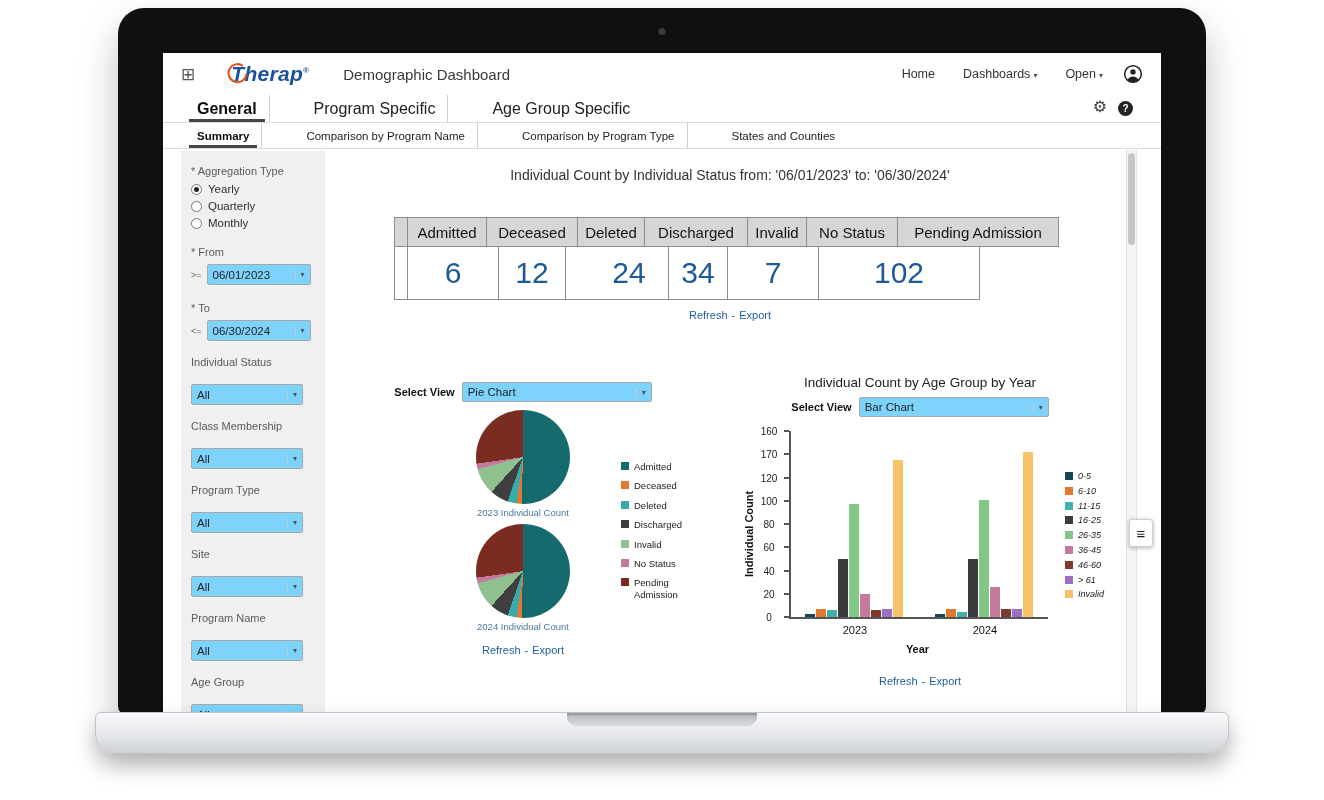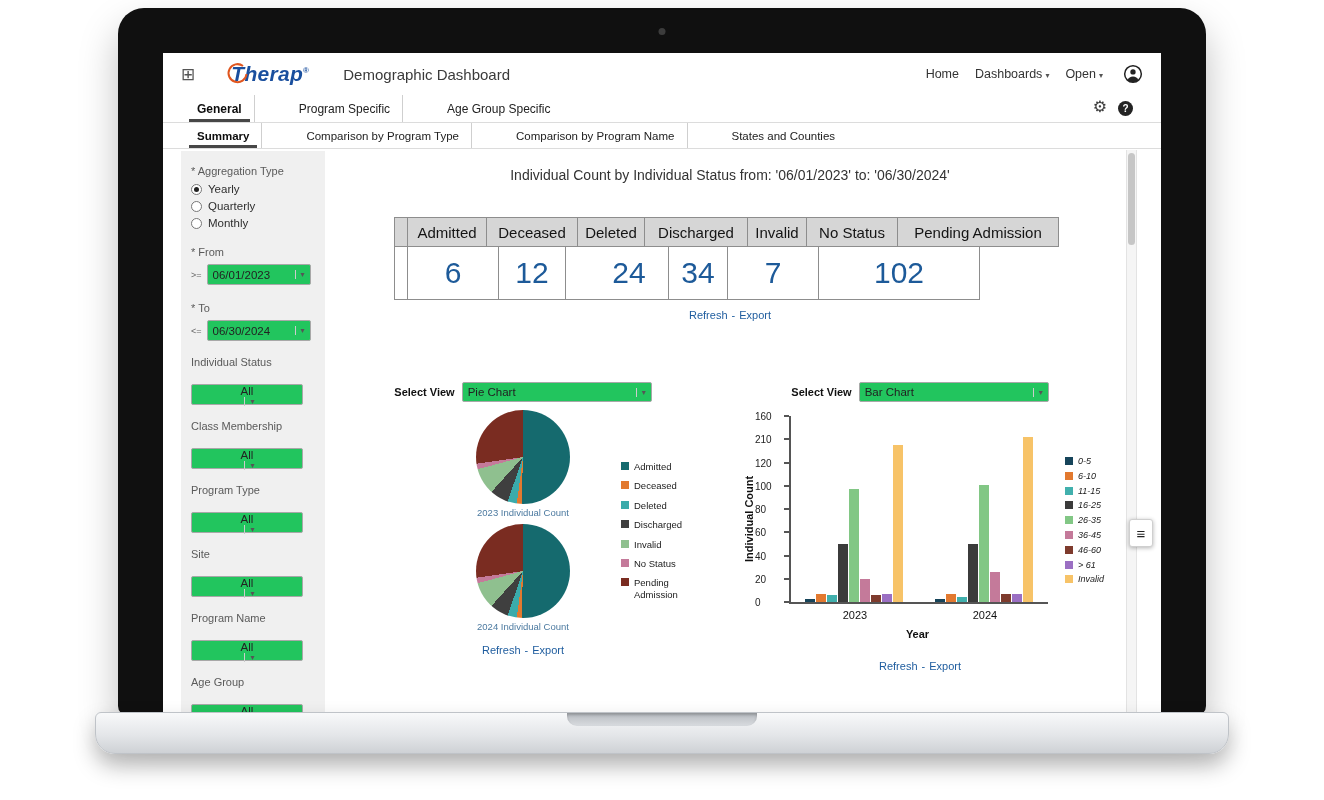--- a/index.html
+++ b/index.html
@@ -19,52 +19,52 @@
          box-shadow:inset 0 2px 3px rgba(0,0,0,.22);}
   
   .topbar{position:absolute;left:0;top:0;right:0;height:42px;display:flex;align-items:center;
           padding:0 18px;box-sizing:border-box;}
   .grid-ic{font-size:17px;color:#555;cursor:pointer;line-height:1;}
   .logo{margin-left:36px;position:relative;font-style:italic;font-weight:bold;font-size:21px;
         color:#1a4f9e;letter-spacing:.3px;}
   .logo sup{font-size:8px;font-style:normal;}
   .logo svg{position:absolute;left:-7px;top:-1px;}
   .apptitle{margin-left:34px;font-size:15px;color:#3a3a3a;}
-  .topnav{margin-left:auto;display:flex;align-items:center;gap:16px;font-size:12.5px;color:#333;}
+  .topnav{margin-left:auto;display:flex;align-items:center;gap:28px;font-size:12.5px;color:#333;}
   .nav-item{cursor:pointer;white-space:nowrap;}
   .nav-item .caret{font-size:8px;color:#555;margin-left:3px;}
   .avatar{margin-left:20px;display:flex;cursor:pointer;}
   
   .tabs1{position:absolute;left:0;top:42px;right:0;height:28px;border-bottom:1px solid #dcdcdc;
-         display:flex;padding-left:22px;font-size:12px;color:#222;box-sizing:border-box;}
+         display:flex;padding-left:22px;font-size:16px;color:#222;box-sizing:border-box;}
   .tabs2{position:absolute;left:0;top:70px;right:0;height:26px;border-bottom:1px solid #dcdcdc;
          display:flex;padding-left:22px;font-size:11.5px;color:#222;box-sizing:border-box;}
   .tab{display:flex;align-items:center;padding:0 12px;cursor:pointer;position:relative;white-space:nowrap;}
   .tab+.tab{border-left:1px solid #cfcfcf;padding-left:44px;}
   .tab.active{font-weight:bold;color:#0d0d0d;}
   .tab.active::after{content:"";position:absolute;left:4px;right:4px;bottom:0;height:3px;background:#474747;}
   .gear{position:absolute;right:54px;top:46px;font-size:16px;color:#3d3d3d;cursor:pointer;line-height:1;}
   .help{position:absolute;right:28px;top:48px;width:15px;height:15px;border-radius:50%;background:#232323;
         color:#fff;font-size:10px;font-weight:bold;text-align:center;line-height:15px;cursor:pointer;}
   
   .sidebar{position:absolute;left:18px;top:98px;bottom:0;width:144px;background:#f0f0f0;
            box-sizing:border-box;padding:14px 10px 6px;overflow:hidden;}
   .side-label{font-size:11px;color:#5a5a5a;margin:0 0 6px;}
   .filter-label{margin-top:15px;}
   .date-label{margin-top:17px;}
   .radio-row{display:flex;align-items:center;gap:6px;margin:0 0 5px;font-size:11.5px;color:#2e2e2e;cursor:pointer;}
   .radio{width:11px;height:11px;border:1px solid #777;border-radius:50%;background:#fff;position:relative;flex:none;box-sizing:border-box;}
   .radio.checked::after{content:"";position:absolute;left:2px;top:2px;width:5px;height:5px;border-radius:50%;background:#222;}
   .date-row{display:flex;align-items:center;gap:5px;}
   .op{font-size:9px;color:#666;flex:none;}
-  .combo{background:#22c55e;border:1px solid #a8a8a8;display:flex;align-items:center;justify-content:space-between;
+  .combo{background:#7dd3fc;border:1px solid #a8a8a8;display:flex;align-items:center;justify-content:space-between;
          padding:0 5px;font-size:11.5px;color:#222;box-sizing:border-box;border-radius:2px;cursor:pointer;}
   .combo-caret{font-size:8px;color:#555;border-left:1px solid #ccc;padding-left:5px;margin-left:5px;flex:none;}
   .date-row .combo{width:104px;height:21px;}
-  .combo.select{width:112px;height:21px;margin-top:16px;flex-direction:column;}
+  .combo.select{width:112px;height:21px;margin-top:16px;}
   
   .main{position:absolute;left:170px;top:98px;right:34px;bottom:0;overflow:hidden;}
   .main-title{margin-top:16px;text-align:center;font-size:14px;color:#333;}
   .sum-table{width:672px;margin:34px auto 0;}
   .trow{display:flex;}
   .trow.tvals{margin-top:-1px;}
   .tcell{box-sizing:border-box;border:1px solid #8d8d8d;flex:none;}
   .tcell+.tcell{margin-left:-1px;}
   .th{background:#d6d6d6;color:#141414;font-size:15px;font-weight:500;height:30px;line-height:29px;text-align:center;}
   .td{background:#fff;color:#1d5a99;font-size:30px;height:54px;line-height:51px;text-align:center;}
@@ -88,21 +88,21 @@
   .swatch{width:8px;height:8px;flex:none;margin:1px 5px 0 0;}
   .leg-text{font-size:9.5px;color:#1a1a1a;line-height:1.2;}
   .bar-legend{right:8px;top:46px;width:54px;}
   .bar-legend .leg-item{margin-bottom:4px;font-style:italic;}
   .bar-legend .leg-text{font-size:9px;}
   .bar-area{position:relative;height:238px;margin-top:8px;}
   .ylabel{position:absolute;left:30px;top:152px;transform:rotate(-90deg);transform-origin:left top;
           font-size:11px;font-weight:bold;color:#111;white-space:nowrap;}
   .barplot{position:absolute;left:76px;top:6px;width:257px;height:186px;
            border-left:2px solid #555;border-bottom:2px solid #555;box-sizing:content-box;}
-  .ytick{position:absolute;left:-36px;width:28px;text-align:left;font-size:10px;color:#222;}
+  .ytick{position:absolute;left:-36px;width:28px;text-align:center;font-size:10px;color:#222;}
   .ytickmark{position:absolute;left:-7px;width:5px;height:2px;background:#555;}
   .bargroup{position:absolute;bottom:0;width:100px;height:186px;display:flex;align-items:flex-end;gap:1px;}
   .bar{width:10px;flex:none;}
   .xtick{position:absolute;bottom:-19px;width:50px;text-align:center;font-size:11px;color:#111;}
   .xlabel{position:absolute;left:76px;width:257px;top:218px;text-align:center;font-size:11px;font-weight:bold;color:#111;}
   .chart-links{margin-top:12px;}
   
   .scrollbar{position:absolute;right:24px;top:97px;bottom:0;width:11px;background:#f5f5f5;
              border-left:1px solid #e3e3e3;border-right:1px solid #e3e3e3;box-sizing:border-box;cursor:pointer;}
   .thumb{position:absolute;left:1px;right:1px;top:3px;height:92px;background:#c6c6c6;border-radius:4px;}
@@ -143,22 +143,22 @@
 
       <div class="tabs1" id="tabs1">
           <span class="tab active">General</span>
           <span class="tab">Program Specific</span>
           <span class="tab">Age Group Specific</span>
         </div>
       <span class="gear">⚙</span>
       <span class="help">?</span>
       <div class="tabs2" id="tabs2">
           <span class="tab active">Summary</span>
+          <span class="tab">Comparison by Program Name</span>
           <span class="tab">Comparison by Program Type</span>
-          <span class="tab">Comparison by Program Name</span>
           <span class="tab">States and Counties</span>
         </div>
 
       <aside class="sidebar" id="sidebar">
           <div class="side-label">* Aggregation Type</div>
           <label class="radio-row">
             <span class="radio checked"></span>
             <span class="radio-text">Yearly</span>
           </label>
           <label class="radio-row">
@@ -287,20 +287,21 @@
                   <span class="leg-text">No Status</span>
                 </div>
                 <div class="leg-item">
                   <span class="swatch" style="background: rgb(122, 44, 33);"></span>
                   <span class="leg-text">Pending Admission</span>
                 </div>
               </div>
               <div class="links chart-links"><span class="link">Refresh</span><span class="link-sep">-</span><span class="link">Export</span></div>
             </section>
           <section class="barblock" id="barBlock">
+              <div class="chart-title">Individual Count by Age Group by Year</div>
               <div class="view-row">
                 <span class="view-label">Select View</span>
                 <div class="combo viewsel">
                   <span class="combo-val">Bar Chart</span>
                   <span class="combo-caret">▾</span>
                 </div>
               </div>
               <div class="bar-area">
                 <div class="ylabel">Individual Count</div>
                 <div class="barplot">
@@ -311,21 +312,21 @@
                   <div class="ytick" style="bottom: 40.5px;">40</div>
                   <div class="ytickmark" style="bottom: 45.5px;"></div>
                   <div class="ytick" style="bottom: 63.75px;">60</div>
                   <div class="ytickmark" style="bottom: 68.75px;"></div>
                   <div class="ytick" style="bottom: 87px;">80</div>
                   <div class="ytickmark" style="bottom: 92px;"></div>
                   <div class="ytick" style="bottom: 110.25px;">100</div>
                   <div class="ytickmark" style="bottom: 115.25px;"></div>
                   <div class="ytick" style="bottom: 133.5px;">120</div>
                   <div class="ytickmark" style="bottom: 138.5px;"></div>
-                  <div class="ytick" style="bottom: 156.75px;">210</div>
+                  <div class="ytick" style="bottom: 156.75px;">170</div>
                   <div class="ytickmark" style="bottom: 161.75px;"></div>
                   <div class="ytick" style="bottom: 180px;">160</div>
                   <div class="ytickmark" style="bottom: 185px;"></div>
                   <div class="bargroup" style="left: 14px;">
                     <div class="bar" style="height: 3.4875px; background: rgb(22, 68, 90);"></div>
                     <div class="bar" style="height: 8.1375px; background: rgb(226, 121, 47);"></div>
                     <div class="bar" style="height: 6.975px; background: rgb(65, 176, 173);"></div>
                     <div class="bar" style="height: 58.125px; background: rgb(59, 59, 59);"></div>
                     <div class="bar" style="height: 112.762px; background: rgb(130, 199, 133);"></div>
                     <div class="bar" style="height: 23.25px; background: rgb(196, 122, 154);"></div>

